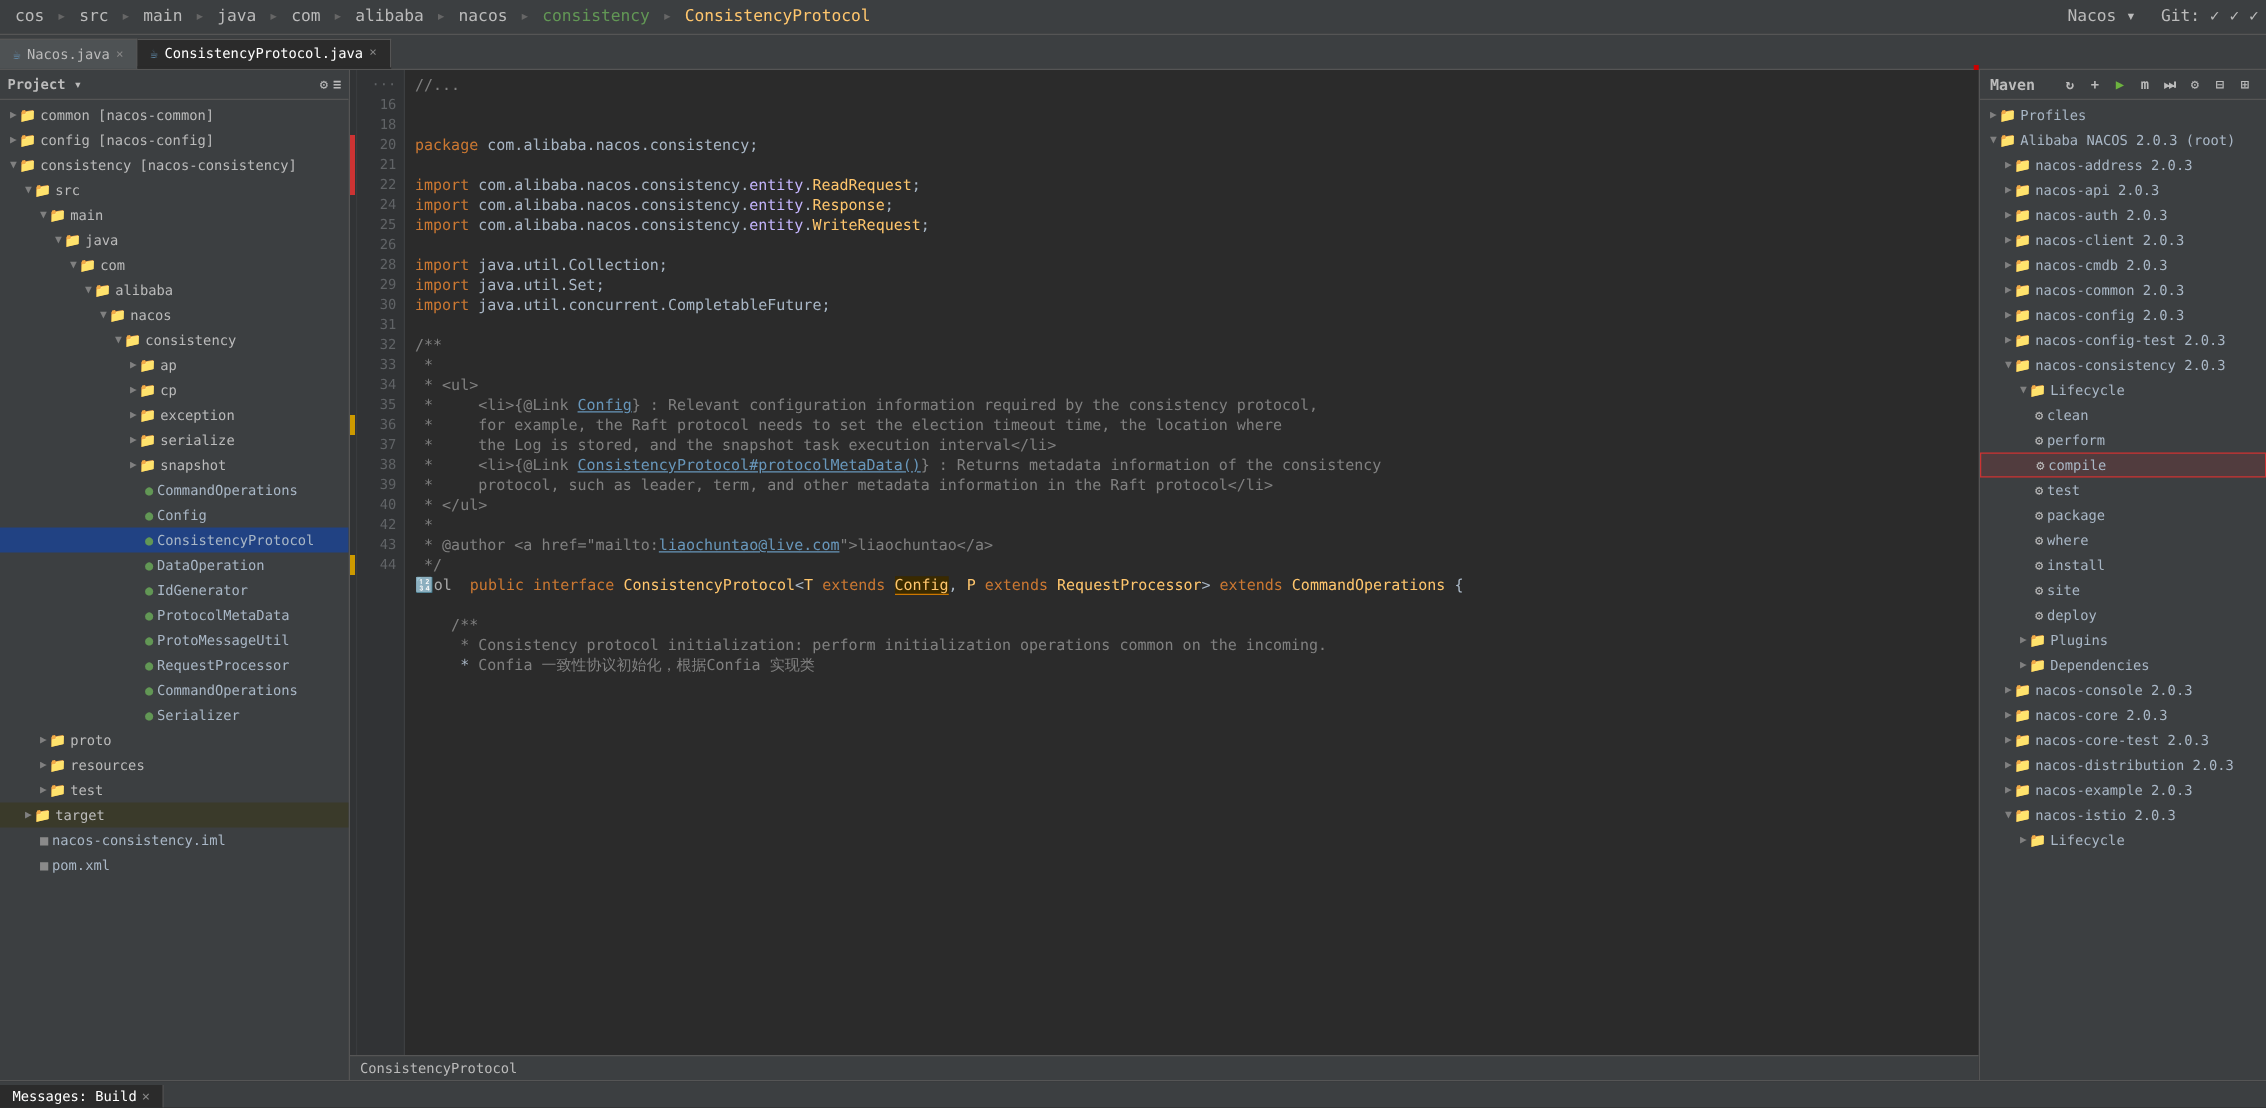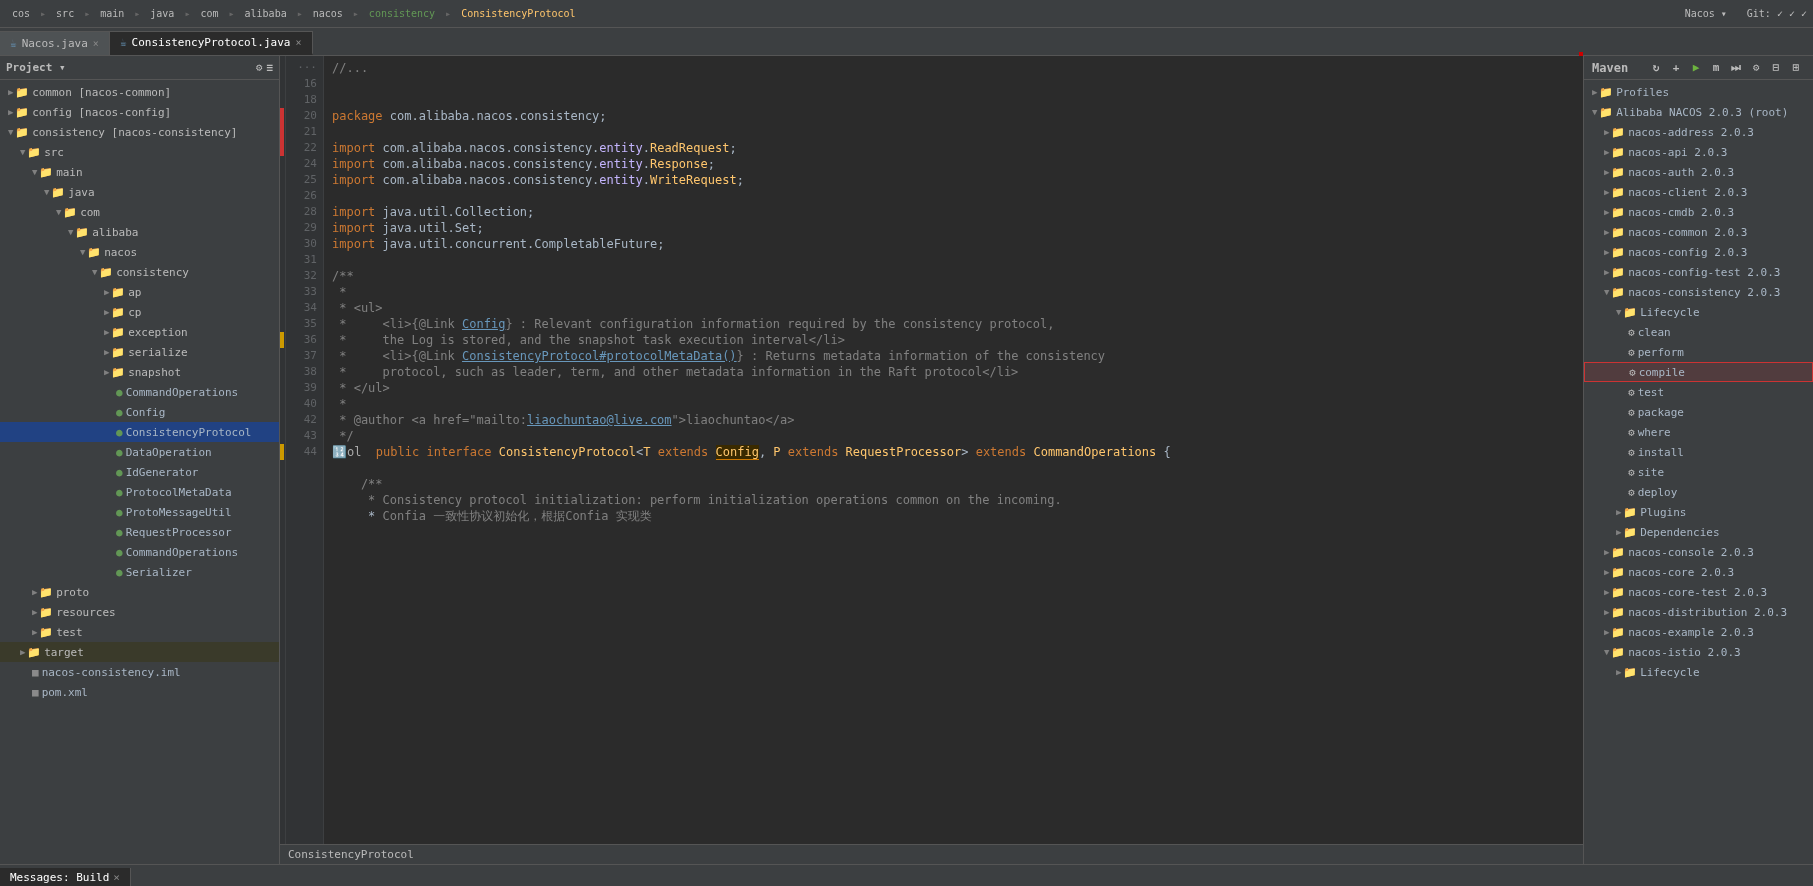--- a/index.html
+++ b/index.html
@@ -1,19 +1,19 @@
 <!DOCTYPE html>
 <html><head>
   <meta charset="utf-8">
   <style>
     * { margin: 0; padding: 0; box-sizing: border-box; }
     body { width: 1813px; height: 886px; overflow: hidden; font-family: 'Consolas', 'Monaco', monospace; font-size: 12px; background: #2b2b2b; color: #a9b7c6; }
 
     
-    #toolbar { height: 28px; background: #3c3f41; border-bottom: 1px solid #555; display: flex; align-items: center; padding: 0 6px; gap: 4px; font-size: 10px; color: #bbb; }
+    #toolbar { height: 28px; background: #3c3f41; border-bottom: 1px solid #555; display: flex; align-items: center; padding: 0 6px; gap: 4px; font-size: 13px; color: #bbb; }
     .toolbar-item { padding: 2px 6px; border-radius: 3px; cursor: pointer; white-space: nowrap; }
     .breadcrumb-sep { color: #666; }
 
     
     #tabbar { height: 28px; background: #3c3f41; border-bottom: 1px solid #555; display: flex; align-items: flex-end; }
     .tab { height: 24px; padding: 0 10px; display: flex; align-items: center; gap: 5px; cursor: pointer; font-size: 11px; color: #bbb; background: #4e5254; border-right: 1px solid #555; border-top: 1px solid #555; }
     .tab.active { background: #2b2b2b; color: #fff; border-bottom: 2px solid #2b2b2b; }
     .tab-close { color: #888; font-size: 10px; cursor: pointer; }
 
     
@@ -379,20 +379,21 @@
         <div class="code-line"><span class="kw">import</span> <span class="pkg">com.alibaba.nacos.consistency.</span><span class="entity">entity</span><span class="pkg">.</span><span class="cls">WriteRequest</span>;</div>
         <div class="code-line">&nbsp;</div>
         <div class="code-line"><span class="kw">import</span> <span class="pkg">java.util.Collection</span>;</div>
         <div class="code-line"><span class="kw">import</span> <span class="pkg">java.util.Set</span>;</div>
         <div class="code-line"><span class="kw">import</span> <span class="pkg">java.util.concurrent.CompletableFuture</span>;</div>
         <div class="code-line">&nbsp;</div>
         <div class="code-line comment">/**</div>
         <div class="code-line comment"> *</div>
         <div class="code-line comment"> * &lt;ul&gt;</div>
         <div class="code-line comment"> *     &lt;li&gt;{@Link <span class="link-text">Config</span>} : Relevant configuration information required by the consistency protocol,</div>
+        <div class="code-line comment"> *     for example, the Raft protocol needs to set the election timeout time, the location where</div>
         <div class="code-line comment"> *     the Log is stored, and the snapshot task execution interval&lt;/li&gt;</div>
         <div class="code-line comment"> *     &lt;li&gt;{@Link <span class="link-text">ConsistencyProtocol#protocolMetaData()</span>} : Returns metadata information of the consistency</div>
         <div class="code-line comment"> *     protocol, such as leader, term, and other metadata information in the Raft protocol&lt;/li&gt;</div>
         <div class="code-line comment"> * &lt;/ul&gt;</div>
         <div class="code-line comment"> *</div>
         <div class="code-line comment"> * @author &lt;a href="mailto:<span class="link-text">liaochuntao@live.com</span>"&gt;liaochuntao&lt;/a&gt;</div>
         <div class="code-line comment"> */</div>
         <div class="code-line"><span style="color:#bbb;">🔢</span><span style="color:#aaaaaa;">ol</span>  <span class="kw">public</span> <span class="kw">interface</span> <span class="cls">ConsistencyProtocol</span>&lt;<span class="cls">T</span> <span class="kw">extends</span> <span style="background:#3a2a00;color:#ffc66d;border-bottom:1px solid #cc7700;">Config</span>, <span class="cls">P</span> <span class="kw">extends</span> <span class="cls">RequestProcessor</span>&gt; <span class="kw">extends</span> <span class="cls">CommandOperations</span> {</div>
         <div class="code-line">&nbsp;</div>
         <div class="code-line comment">    /**</div>

